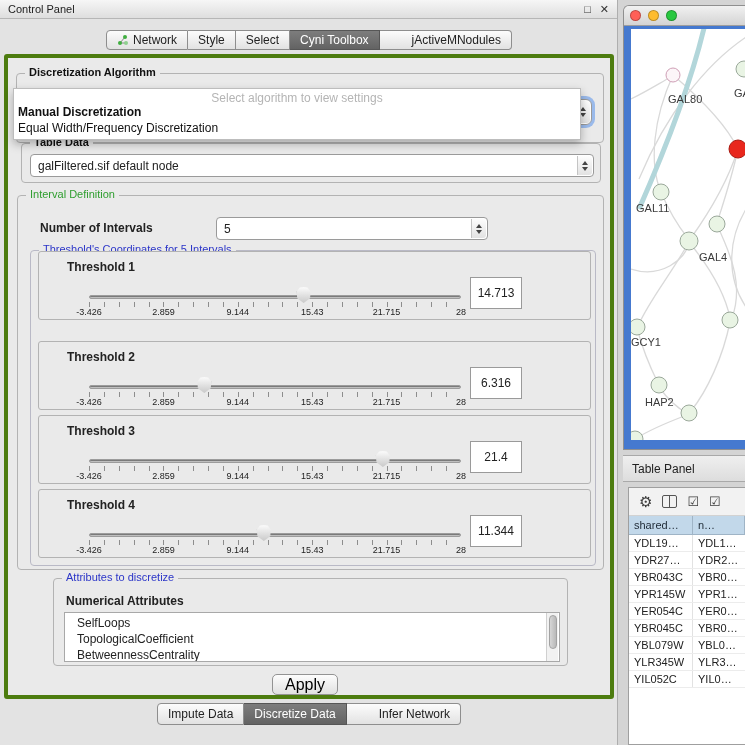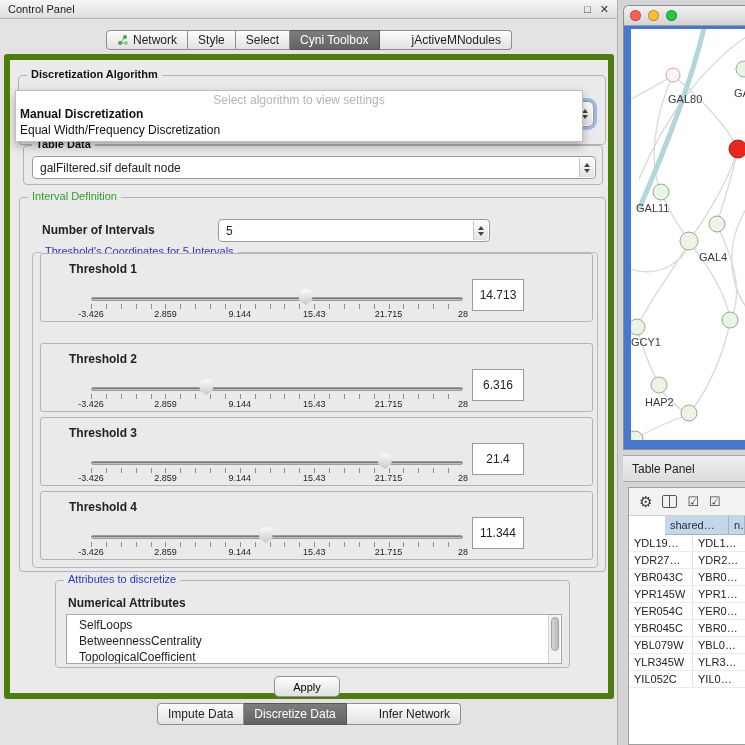--- a/index.html
+++ b/index.html
@@ -13,21 +13,21 @@
   .win-ico{font-size:11px;color:#333;margin-left:9px;cursor:default;}
 
   .seg{display:flex;}
   .seg .tab{border:1px solid #8e8e8e;border-left:none;background:linear-gradient(#fcfcfc,#e2e2e2);height:20px;display:flex;align-items:center;gap:4px;padding:0 10px;font-size:12px;color:#222;}
   .seg .tab:first-child{border-left:1px solid #8e8e8e;border-radius:4px 0 0 4px;}
   .seg .tab:last-child{border-radius:0 4px 4px 0;padding-left:32px;}
   .seg .tab.selected{background:linear-gradient(#7d7d7d,#636363);color:#fff;border-color:#565656;}
   .top-tabs{position:absolute;top:30px;left:0;width:618px;display:flex;justify-content:center;}
   .bottom-tabs{position:absolute;top:703px;left:0;width:618px;display:flex;justify-content:center;}
 
-  .cp-body{position:absolute;left:4px;top:54px;width:610px;height:645px;background:#eaeaea;border:6px solid #4d7c0f;border-radius:3px;}
+  .cp-body{position:absolute;left:4px;top:54px;width:610px;height:645px;background:#eaeaea;border:4px solid #4d7c0f;border-radius:3px;}
 
   .group{position:absolute;border:1px solid #b3b3b3;border-radius:4px;}
   .legend{position:absolute;top:-8px;left:8px;background:#eaeaea;padding:0 4px;font-size:11px;font-weight:bold;color:#111;white-space:nowrap;}
   .legend.green{color:#2f9e2f;font-weight:normal;}
   .legend.blue{color:#2b35c8;font-weight:normal;}
 
   .combo{position:absolute;background:#fff;border:1px solid #9a9a9a;border-radius:4px;font-size:12px;display:flex;align-items:center;padding:0 22px 0 7px;white-space:nowrap;overflow:hidden;}
   .stepper{position:absolute;right:1px;top:1px;bottom:1px;width:15px;border-left:1px solid #c4c4c4;background:linear-gradient(#fdfdfd,#e2e2e2);border-radius:0 3px 3px 0;display:flex;flex-direction:column;align-items:center;justify-content:center;gap:2px;}
   .arr-up{width:0;height:0;border-left:3.5px solid transparent;border-right:3.5px solid transparent;border-bottom:4px solid #444;}
   .arr-dn{width:0;height:0;border-left:3.5px solid transparent;border-right:3.5px solid transparent;border-top:4px solid #444;}
@@ -49,21 +49,21 @@
   .scale span{position:absolute;transform:translateX(-50%);font-size:9px;color:#222;white-space:nowrap;}
   .value-box{position:absolute;left:431px;top:25px;width:52px;height:32px;background:#fff;border:1px solid #9a9a9a;display:flex;align-items:center;justify-content:center;font-size:12px;}
 
   
   .attr-sub{position:absolute;left:12px;top:15px;font-size:12px;font-weight:bold;}
   .listbox{position:absolute;left:10px;top:33px;width:496px;height:50px;background:#fff;border:1px solid #a8a8a8;overflow:hidden;padding:2px 14px 0 12px;}
   .attr-item{font-size:12px;line-height:16px;white-space:nowrap;}
   .scrollbar-v{position:absolute;right:0;top:0;bottom:0;width:12px;background:#f2f2f2;border-left:1px solid #d0d0d0;}
   .scroll-thumb{position:absolute;left:1.5px;top:2px;width:8px;height:34px;background:linear-gradient(90deg,#d6d6d6,#b9b9b9);border:1px solid #a2a2a2;border-radius:5px;}
 
-  .apply-btn{position:absolute;left:264px;top:616px;width:66px;height:21px;background:linear-gradient(#fdfdfd,#e0e0e0);border:1px solid #939393;border-radius:5px;font-size:11px;font-family:"Liberation Sans",sans-serif;display:flex;align-items:center;justify-content:center;padding:0;}
+  .apply-btn{position:absolute;left:264px;top:616px;width:66px;height:21px;background:linear-gradient(#fdfdfd,#e0e0e0);border:1px solid #939393;border-radius:5px;font-size:16px;font-family:"Liberation Sans",sans-serif;display:flex;align-items:center;justify-content:center;padding:0;}
 
   
   .network-window{position:absolute;left:623px;top:5px;width:122px;height:445px;border:1px solid #8f8f8f;border-right:none;border-radius:6px 0 0 0;overflow:hidden;}
   .nw-titlebar{position:absolute;left:0;top:0;right:0;height:20px;background:linear-gradient(#f1f1f1,#d4d4d4);border-bottom:1px solid #9d9d9d;display:flex;align-items:center;padding-left:6px;gap:7px;}
   .light{width:11px;height:11px;border-radius:50%;border:1px solid rgba(0,0,0,.25);}
   .light.red{background:#ff5f57;}
   .light.yellow{background:#febc2e;}
   .light.green{background:#28c840;}
   .nw-frame{position:absolute;left:0;top:20px;right:0;bottom:0;background:#4579cf;}
   .nw-canvas{position:absolute;left:7px;top:3px;right:0;bottom:9px;background:#fff;overflow:hidden;}
@@ -71,21 +71,21 @@
 
   .tp-header{position:absolute;left:623px;top:455px;width:122px;height:27px;background:linear-gradient(#efefef,#ddd);border-top:1px solid #a9a9a9;border-bottom:1px solid #a9a9a9;display:flex;align-items:center;padding-left:9px;font-size:12px;}
 
   .table-window{position:absolute;left:628px;top:487px;width:117px;height:258px;background:#fff;border:1px solid #9f9f9f;border-right:none;overflow:hidden;}
   .tw-toolbar{position:absolute;left:0;top:0;right:0;height:28px;background:#f2f2f2;border-bottom:1px solid #d2d2d2;display:flex;align-items:center;gap:10px;padding-left:10px;}
   .gear{font-size:15px;color:#3c3c3c;line-height:1;}
   .cols-ico{width:15px;height:13px;border:1.5px solid #555;border-radius:2px;background:linear-gradient(90deg,transparent 45%,#555 45%,#555 55%,transparent 55%);}
   .chk{font-size:13px;color:#3c3c3c;line-height:1;}
   .thead{position:absolute;left:0;top:28px;right:0;height:19px;display:flex;}
   .hcell{background:#c2d8ea;border-right:1px solid #9fb4c6;border-bottom:1px solid #9fb4c6;font-size:11px;display:flex;align-items:center;padding-left:5px;color:#1e2a36;white-space:nowrap;overflow:hidden;}
-  .hc1{width:64px;margin-left:36px;}
+  .hc1{width:64px;}
   .hc2{flex:1;}
   .tbody{position:absolute;left:0;top:47px;right:0;bottom:0;overflow:hidden;border-radius:8px;}
   .trow{display:flex;height:17px;border-bottom:1px solid #ececec;}
   .tcell{font-size:11px;display:flex;align-items:center;padding-left:5px;white-space:nowrap;overflow:hidden;color:#222;}
   .tc1{width:64px;border-right:1px solid #e2e2e2;}
   .tc2{flex:1;}
 
   .net-ico{width:12px;height:12px;}
 </style>
 </head>
@@ -241,22 +241,22 @@
           <div class="value-box">11.344</div>
         </div>
       </div>
     </div>
 
     <div class="group" style="left:45px;top:520px;width:515px;height:88px;">
       <span class="legend blue">Attributes to discretize</span>
       <div class="attr-sub">Numerical Attributes</div>
       <div class="listbox">
           <div class="attr-item">SelfLoops</div>
+          <div class="attr-item">TopologicalCoefficient</div>
           <div class="attr-item">BetweennessCentrality</div>
-          <div class="attr-item">TopologicalCoefficient</div>
         </div>
       <div class="scrollbar-v" style="right:9px;top:34px;bottom:4px;">
         <div class="scroll-thumb"></div>
       </div>
     </div>
 
     <button class="apply-btn">Apply</button>
   </div>
 
   <div class="bottom-tabs">

